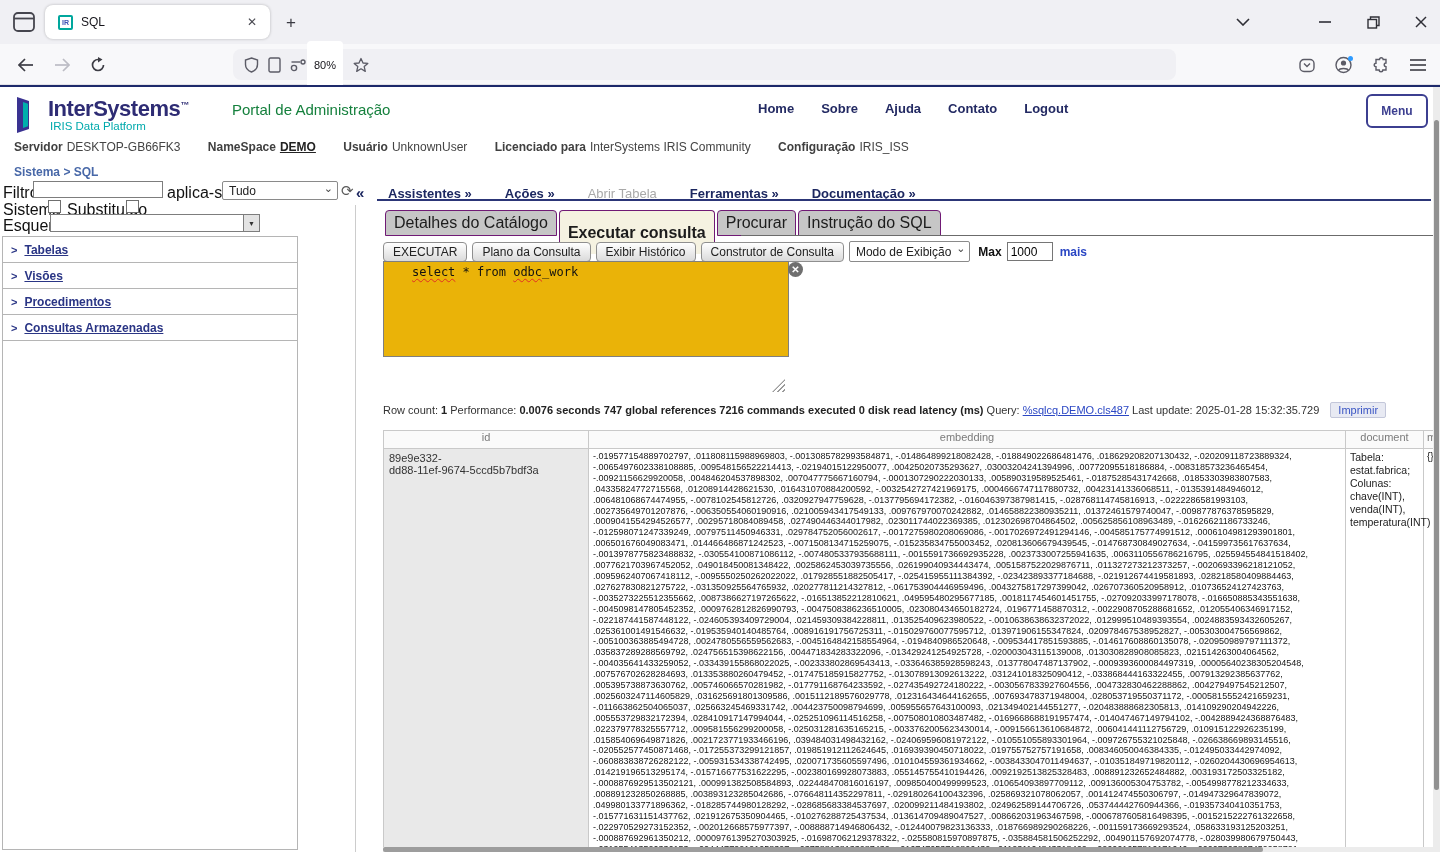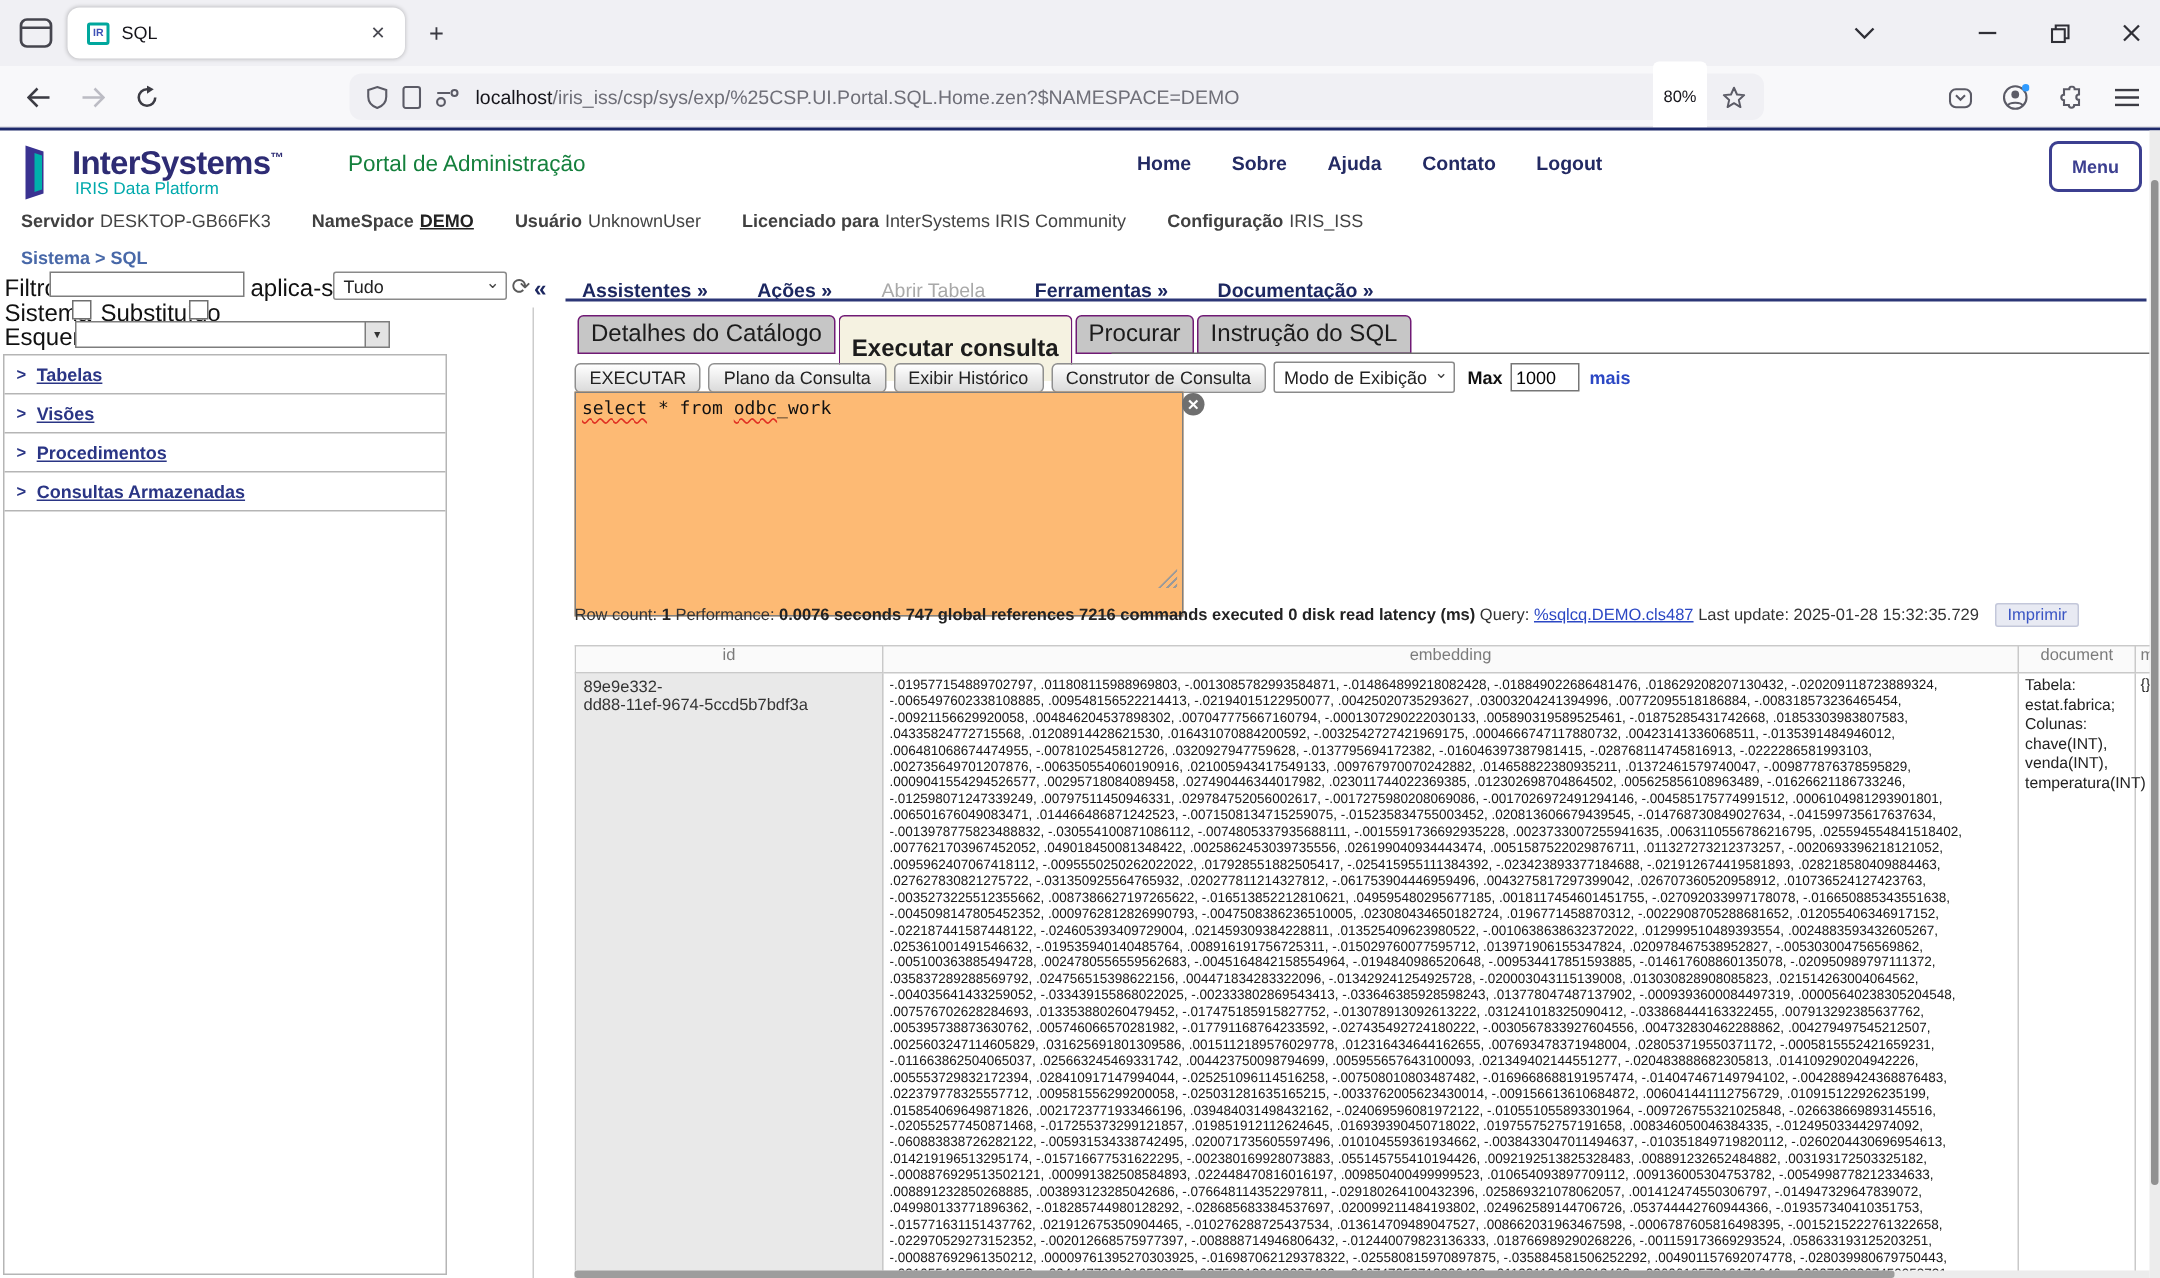--- a/index.html
+++ b/index.html
@@ -90,22 +90,22 @@
 
   
   .qtoolbar { position:absolute; left:383px; top:241px; display:flex; gap:5px; align-items:center; }
   .zbtn { font-size:12px; color:#222; border:1px solid #8f8f8f; border-radius:4px; padding:2px 9px;
     background:linear-gradient(#ffffff,#dadada); white-space:nowrap; }
   .maxlbl { font-size:12px; font-weight:bold; color:#111; margin-left:3px; }
   .maxin { width:46px; height:19px; border:1px solid #767676; font-size:12px; padding:0 3px; }
   .mais { font-size:12px; font-weight:bold; color:#2b47c4; margin-left:2px; }
 
   
-  .qbox { position:absolute; left:383px; top:261px; width:406px; height:150px; border:1px solid #7f7f7f;
-    background:#fdba74; }
+  .qbox { position:absolute; left:383px; top:261px; width:406px; height:96px; border:1px solid #7f7f7f;
+    background:#eab308;padding-left:24px; }
   .qline { font-family:"DejaVu Sans Mono", monospace; font-size:12px; color:#111; padding:3px 4px;
     white-space:pre; }
   .sq { text-decoration:underline wavy #e03022 1px; text-underline-offset:2px; }
   .qclose { position:absolute; left:788px; top:262px; width:15px; height:15px; border-radius:50%;
     background:#6f6f6f; color:#fff; font-size:10px; font-weight:bold; display:flex; align-items:center;
     justify-content:center; }
   .grip { position:absolute; left:772px; top:379px; width:13px; height:13px;
     background:repeating-linear-gradient(135deg, transparent 0 2px, #9a9a9a 2px 3.5px);
     clip-path:polygon(100% 0, 100% 100%, 0 100%); }
 
@@ -208,21 +208,20 @@
         <rect x="1" y="1" width="11" height="14" rx="1.5" fill="none" stroke="#5b5b66" stroke-width="1.4"></rect>
       </svg>
   </span>
   <span class="url-ico" style="margin-left:9px;">
     <svg width="17" height="14" viewBox="0 0 17 14">
         <circle cx="4" cy="10" r="2.6" fill="none" stroke="#5b5b66" stroke-width="1.4"></circle>
         <line x1="1.5" y1="4" x2="10" y2="4" stroke="#5b5b66" stroke-width="1.4"></line>
         <circle cx="13" cy="4" r="2" fill="none" stroke="#5b5b66" stroke-width="1.4"></circle>
       </svg>
   </span>
-  <span class="url-text"><b>localhost</b><span>/iris_iss/csp/sys/exp/%25CSP.UI.Portal.SQL.Home.zen?$NAMESPACE=DEMO</span></span>
   <span class="zoom-pill">80%</span>
   <span class="url-ico" style="margin:0 12px 0 0;">
     <svg width="16" height="16" viewBox="0 0 16 16">
         <path d="M8 1.5 L10 6 L14.8 6.4 L11.2 9.6 L12.3 14.4 L8 11.8 L3.7 14.4 L4.8 9.6 L1.2 6.4 L6 6 Z" fill="none" stroke="#5b5b66" stroke-width="1.3" stroke-linejoin="round"></path>
       </svg>
   </span>
 </div>
 
 <div class="navicon" style="left:1294px;">
   <svg width="16" height="15" viewBox="0 0 16 15">

